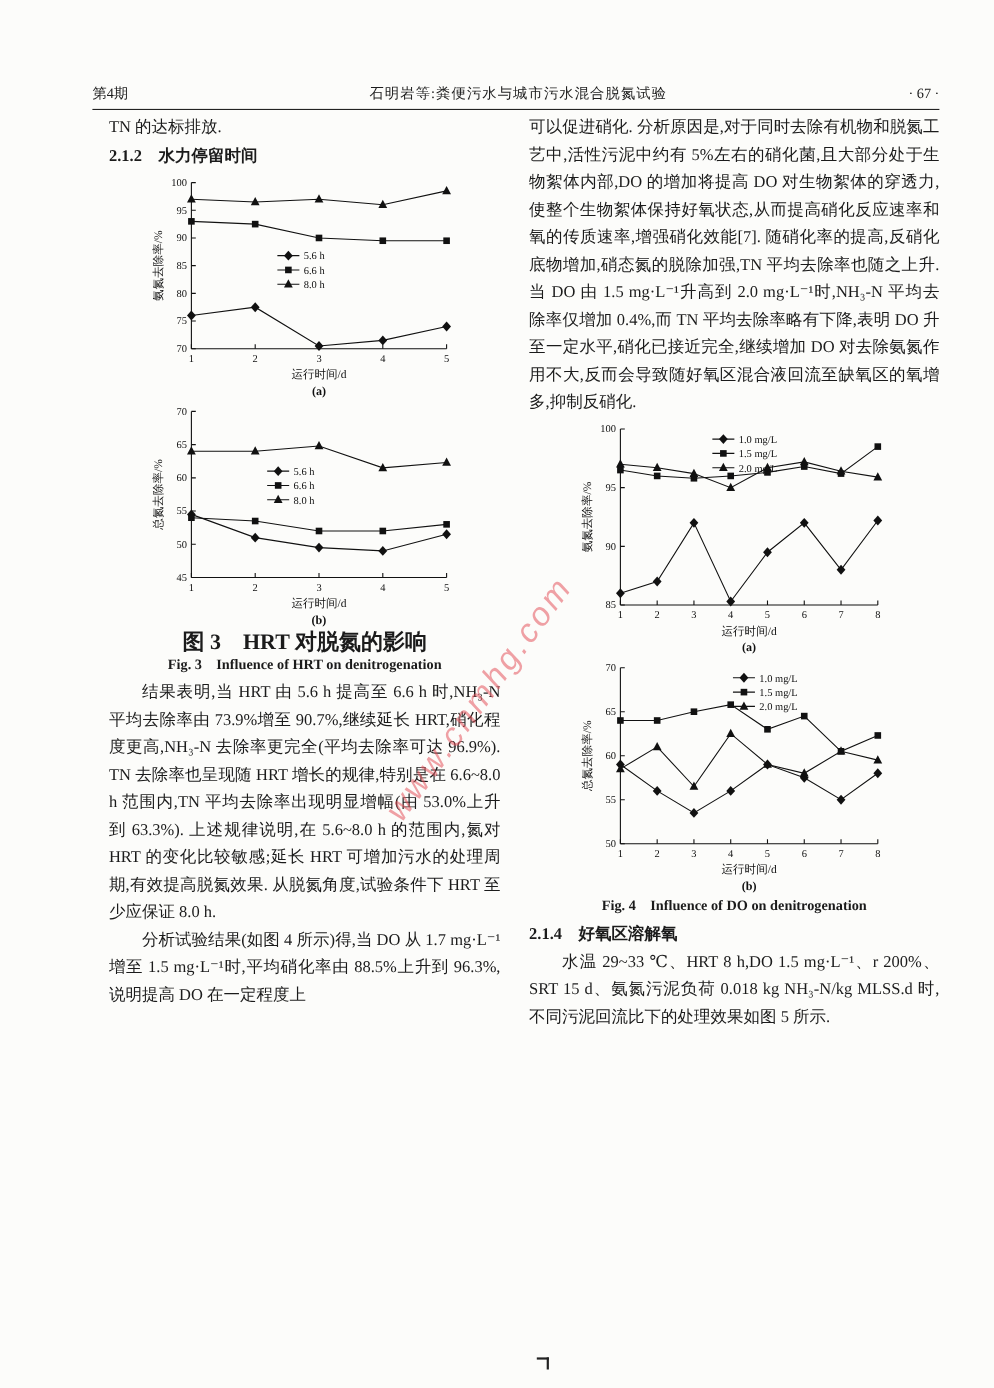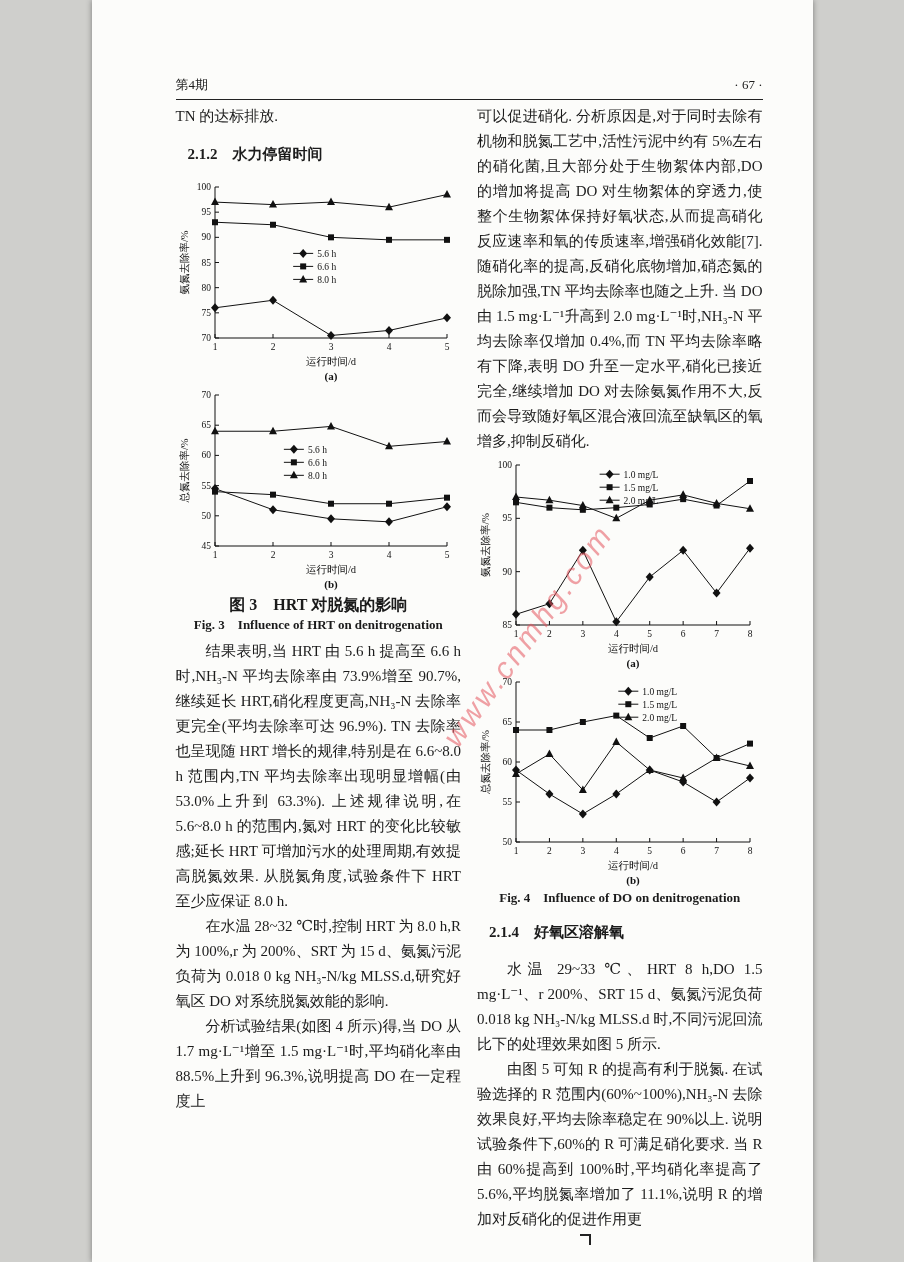--- a/index.html
+++ b/index.html
@@ -1,39 +1,39 @@
 <!DOCTYPE html>
 <html><head>
 <meta charset="utf-8">
 <style>
   html,body{margin:0;padding:0;background:#cfcfcc;}
   .page{
-    position:relative;width:721px;height:1262px;background:#fcfcfa;color:#1b1b1b;
+    position:relative;width:904px;height:1262px;background:#fcfcfa;color:#1b1b1b;
     font-family:"Liberation Serif","DejaVu Serif",serif;overflow:hidden;margin:0 auto;
     box-shadow:0 0 6px rgba(0,0,0,.4);
   }
   .header{
     position:absolute;left:84px;right:50px;top:76px;
     display:flex;justify-content:space-between;align-items:baseline;
     font-size:13px;border-bottom:1.5px solid #222;padding-bottom:5px;
   }
   .header .htitle{letter-spacing:1px;}
   .columns{
-    position:absolute;left:84px;right:50px;top:104px;
-    display:flex;gap:16px;
+    position:absolute;left:99px;right:50px;top:104px;
+    display:flex;gap:26px;
   }
   .col{flex:1;}
   .col.left{max-width:356px;}
   .col.right{max-width:384px;}
   p{margin:0;text-indent:2em;text-align:justify;font-size:15px;line-height:25px;}
   p.noindent{text-indent:0;}
-  h3{margin:12px;font-size:15px;line-height:26px;font-weight:bold;}
+  h3{margin:0;font-size:15px;line-height:26px;font-weight:bold;}
   .chartbox{display:flex;justify-content:center;margin:3px 0 0 0;}
   .cap{text-align:center;font-weight:bold;}
-  .cap.zh{font-size:16px;margin-top:3px;line-height:20px;}
+  .cap.zh{font-size:20px;margin-top:3px;line-height:20px;}
   .cap.en{font-size:13px;margin-bottom:5px;line-height:19px;}
   .watermark{
     position:absolute;left:358px;top:726px;
     transform:rotate(-54deg);transform-origin:0 50%;
     font-size:30px;letter-spacing:3px;font-style:italic;
     color:rgba(228,84,92,0.55);white-space:nowrap;pointer-events:none;
     font-family:"Liberation Sans",sans-serif;
   }
   .regmark{
     position:absolute;left:488px;top:1234px;width:9px;height:9px;
@@ -41,20 +41,21 @@
   }
   svg text{font-family:"Liberation Serif","DejaVu Serif",serif;}
 </style>
 </head>
 <body>
 
 <div class="page">
 
   <div class="header">
     <span>第4期</span>
+    <span class="htitle">石明岩等:粪便污水与城市污水混合脱氮试验</span>
     <span>· 67 ·</span>
   </div>
 
   <div class="columns">
 
     <div class="col left">
       <p class="noindent">TN 的达标排放.</p>
       <h3>2.1.2　水力停留时间</h3>
 
       <div class="chartbox" id="fig3a">
@@ -172,21 +173,20 @@
             <text x="130.88" y="78.82" text-anchor="start" font-size="9.5" fill="#111">6.6 h</text>
             <line x1="106.88000000000001" y1="88.32" x2="126.88000000000001" y2="88.32" stroke="#111"></line>
             <polygon points="116.88000000000001,83.82 112.88000000000001,91.32 120.88000000000001,91.32" fill="#111"></polygon>
             <text x="130.88" y="91.82" text-anchor="start" font-size="9.5" fill="#111">8.0 h</text>
           </svg>
         </div>
       <div class="cap zh">图 3　HRT 对脱氮的影响</div>
       <div class="cap en">Fig. 3　Influence of HRT on denitrogenation</div>
 
       <p>结果表明,当 HRT 由 5.6 h 提高至 6.6 h 时,NH₃-N 平均去除率由 73.9%增至 90.7%,继续延长 HRT,硝化程度更高,NH₃-N 去除率更完全(平均去除率可达 96.9%). TN 去除率也呈现随 HRT 增长的规律,特别是在 6.6~8.0 h 范围内,TN 平均去除率出现明显增幅(由 53.0%上升到 63.3%). 上述规律说明,在 5.6~8.0 h 的范围内,氮对 HRT 的变化比较敏感;延长 HRT 可增加污水的处理周期,有效提高脱氮效果. 从脱氮角度,试验条件下 HRT 至少应保证 8.0 h.</p>
-      <p>在水温 28~32 ℃时,控制 HRT 为 8.0 h,R 为 100%,r 为 200%、SRT 为 15 d、氨氮污泥负荷为 0.018 0 kg NH₃-N/kg MLSS.d,研究好氧区 DO 对系统脱氮效能的影响.</p>
       <p>分析试验结果(如图 4 所示)得,当 DO 从 1.7 mg·L⁻¹增至 1.5 mg·L⁻¹时,平均硝化率由 88.5%上升到 96.3%,说明提高 DO 在一定程度上</p>
     </div>
 
     <div class="col right">
       <p class="noindent">可以促进硝化. 分析原因是,对于同时去除有机物和脱氮工艺中,活性污泥中约有 5%左右的硝化菌,且大部分处于生物絮体内部,DO 的增加将提高 DO 对生物絮体的穿透力,使整个生物絮体保持好氧状态,从而提高硝化反应速率和氧的传质速率,增强硝化效能[7]. 随硝化率的提高,反硝化底物增加,硝态氮的脱除加强,TN 平均去除率也随之上升. 当 DO 由 1.5 mg·L⁻¹升高到 2.0 mg·L⁻¹时,NH₃-N 平均去除率仅增加 0.4%,而 TN 平均去除率略有下降,表明 DO 升至一定水平,硝化已接近完全,继续增加 DO 对去除氨氮作用不大,反而会导致随好氧区混合液回流至缺氧区的氧增多,抑制反硝化.</p>
 
       <div class="chartbox" id="fig4a">
           <svg width="284" height="214">
             <line x1="38" y1="8" x2="38" y2="168" stroke="#111" stroke-width="1"></line>
             <line x1="38" y1="168" x2="272" y2="168" stroke="#111" stroke-width="1"></line>
@@ -323,21 +323,20 @@
             <text x="164.32" y="33.7" text-anchor="start" font-size="9.5" fill="#111">1.5 mg/L</text>
             <line x1="140.32" y1="43.2" x2="160.32" y2="43.2" stroke="#111"></line>
             <polygon points="150.32,38.7 146.32,46.2 154.32,46.2" fill="#111"></polygon>
             <text x="164.32" y="46.7" text-anchor="start" font-size="9.5" fill="#111">2.0 mg/L</text>
           </svg>
         </div>
       <div class="cap en">Fig. 4　Influence of DO on denitrogenation</div>
 
       <h3>2.1.4　好氧区溶解氧</h3>
       <p>水温 29~33 ℃、HRT 8 h,DO 1.5 mg·L⁻¹、r 200%、SRT 15 d、氨氮污泥负荷 0.018 kg NH₃-N/kg MLSS.d 时,不同污泥回流比下的处理效果如图 5 所示.</p>
-      <p>由图 5 可知 R 的提高有利于脱氮. 在试验选择的 R 范围内(60%~100%),NH₃-N 去除效果良好,平均去除率稳定在 90%以上. 说明试验条件下,60%的 R 可满足硝化要求. 当 R 由 60%提高到 100%时,平均硝化率提高了 5.6%,平均脱氮率增加了 11.1%,说明 R 的增加对反硝化的促进作用更</p>
     </div>
 
   </div>
 
   <div class="watermark">www.cnmhg.com</div>
   <div class="regmark"></div>
 
 </div>
 
 </body></html>

